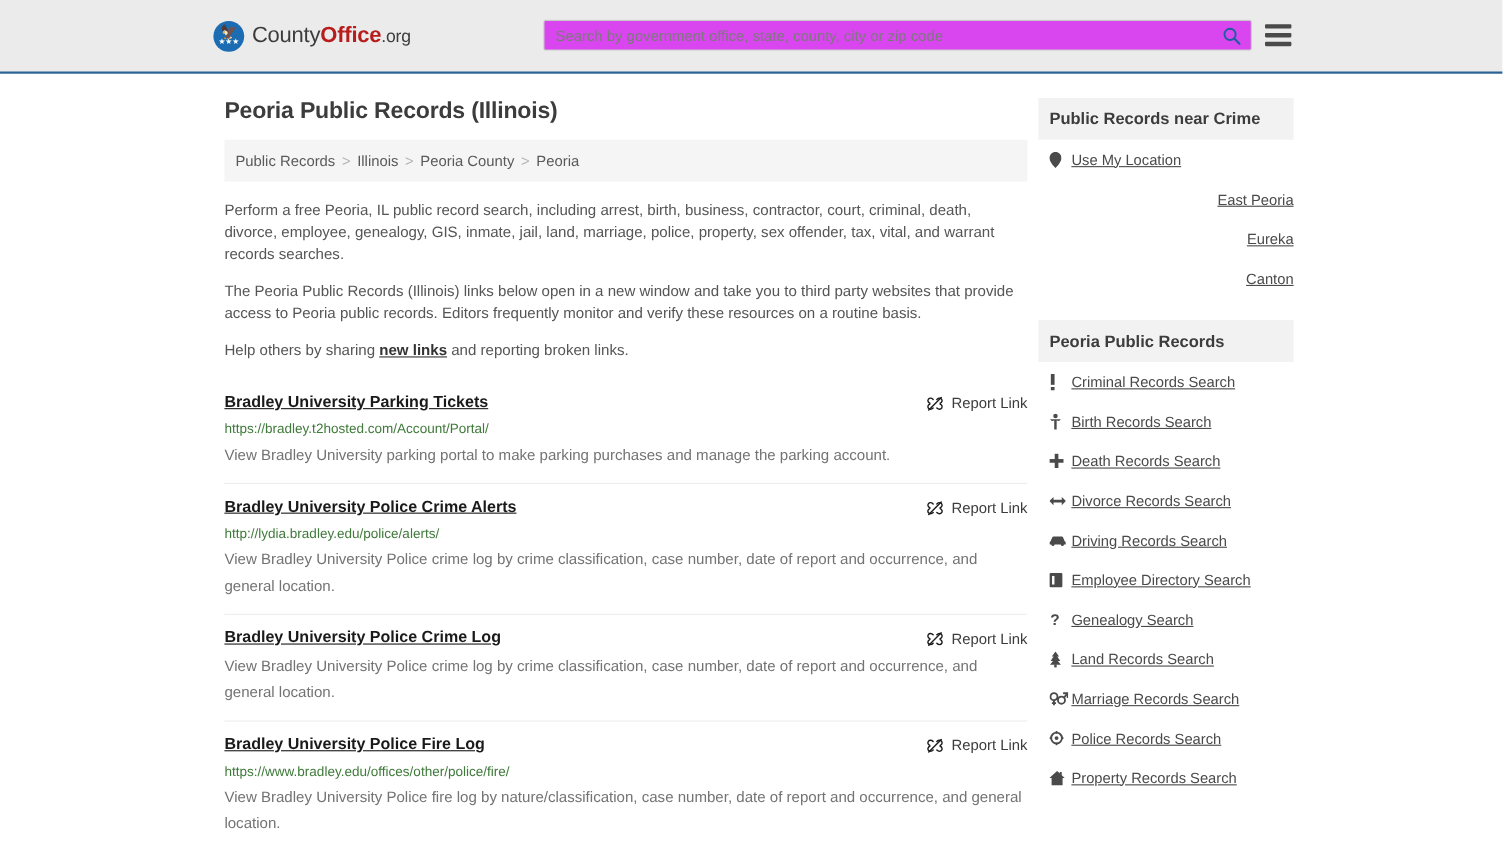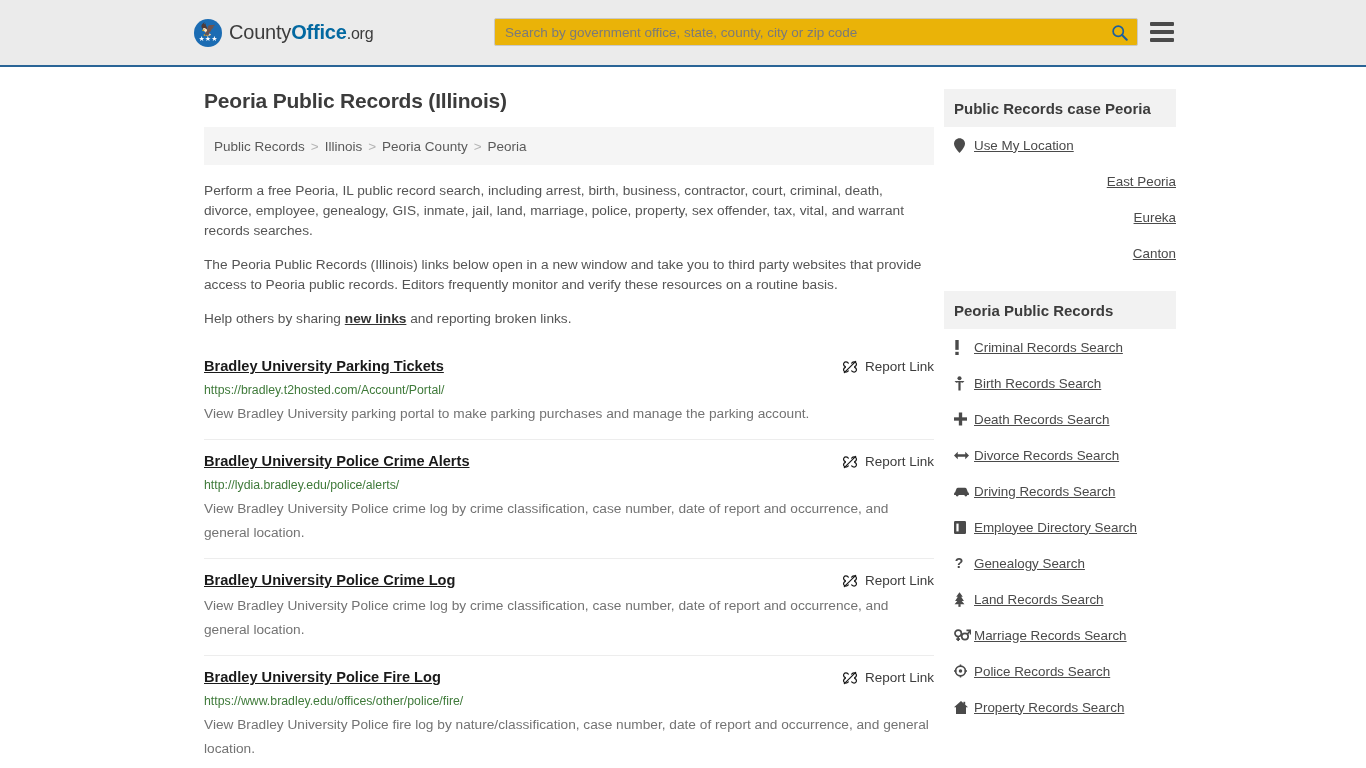--- a/index.html
+++ b/index.html
@@ -58,30 +58,30 @@
     line-height: 7px;
     letter-spacing: 0px;
     margin-top: 1px;
   }
   .brand-text {
     font-size: 20px;
     letter-spacing: -0.2px;
     white-space: nowrap;
   }
   .brand-text .county { color: #3c3c3c; }
-  .brand-text .office { color: #0369a1; font-weight: bold; }
+  .brand-text .office { color: #b91c1c; font-weight: bold; }
   .brand-text .org { color: #3c3c3c; font-size: 16px; }
 
   .search-wrap {
     position: absolute;
     left: 494px;
     top: 18px;
     width: 644px;
     height: 28px;
-    background: #eab308;
+    background: #d946ef;
     border: 1px solid #c9c9c9;
     border-radius: 2px;
     display: flex;
     align-items: center;
   }
   .search-input {
     flex: 1;
     border: none;
     outline: none;
     background: transparent;
@@ -382,21 +382,21 @@
             </div>
             <a class="result-url">https://www.bradley.edu/offices/other/police/fire/</a>
             <div class="result-desc">View Bradley University Police fire log by nature/classification, case number, date of report and occurrence, and general location.</div>
           </div>
         </div>
     </div>
 
     <div class="col-side">
 
       <div class="side-card">
-        <div class="side-head">Public Records case Peoria</div>
+        <div class="side-head">Public Records near Crime</div>
         <ul class="side-list" id="near-list">
             <li>
               <span class="side-ico">
                 <svg class="ico" width="11" height="15" viewBox="0 0 12 16">
                   <path d="M6 0C2.7 0 0 2.7 0 6c0 4.2 6 10 6 10s6-5.8 6-10c0-3.3-2.7-6-6-6z" fill="#4a4a4a"></path>
                 </svg>
               </span>
               <a>Use My Location</a>
             </li>
             <li class="no-ico">

